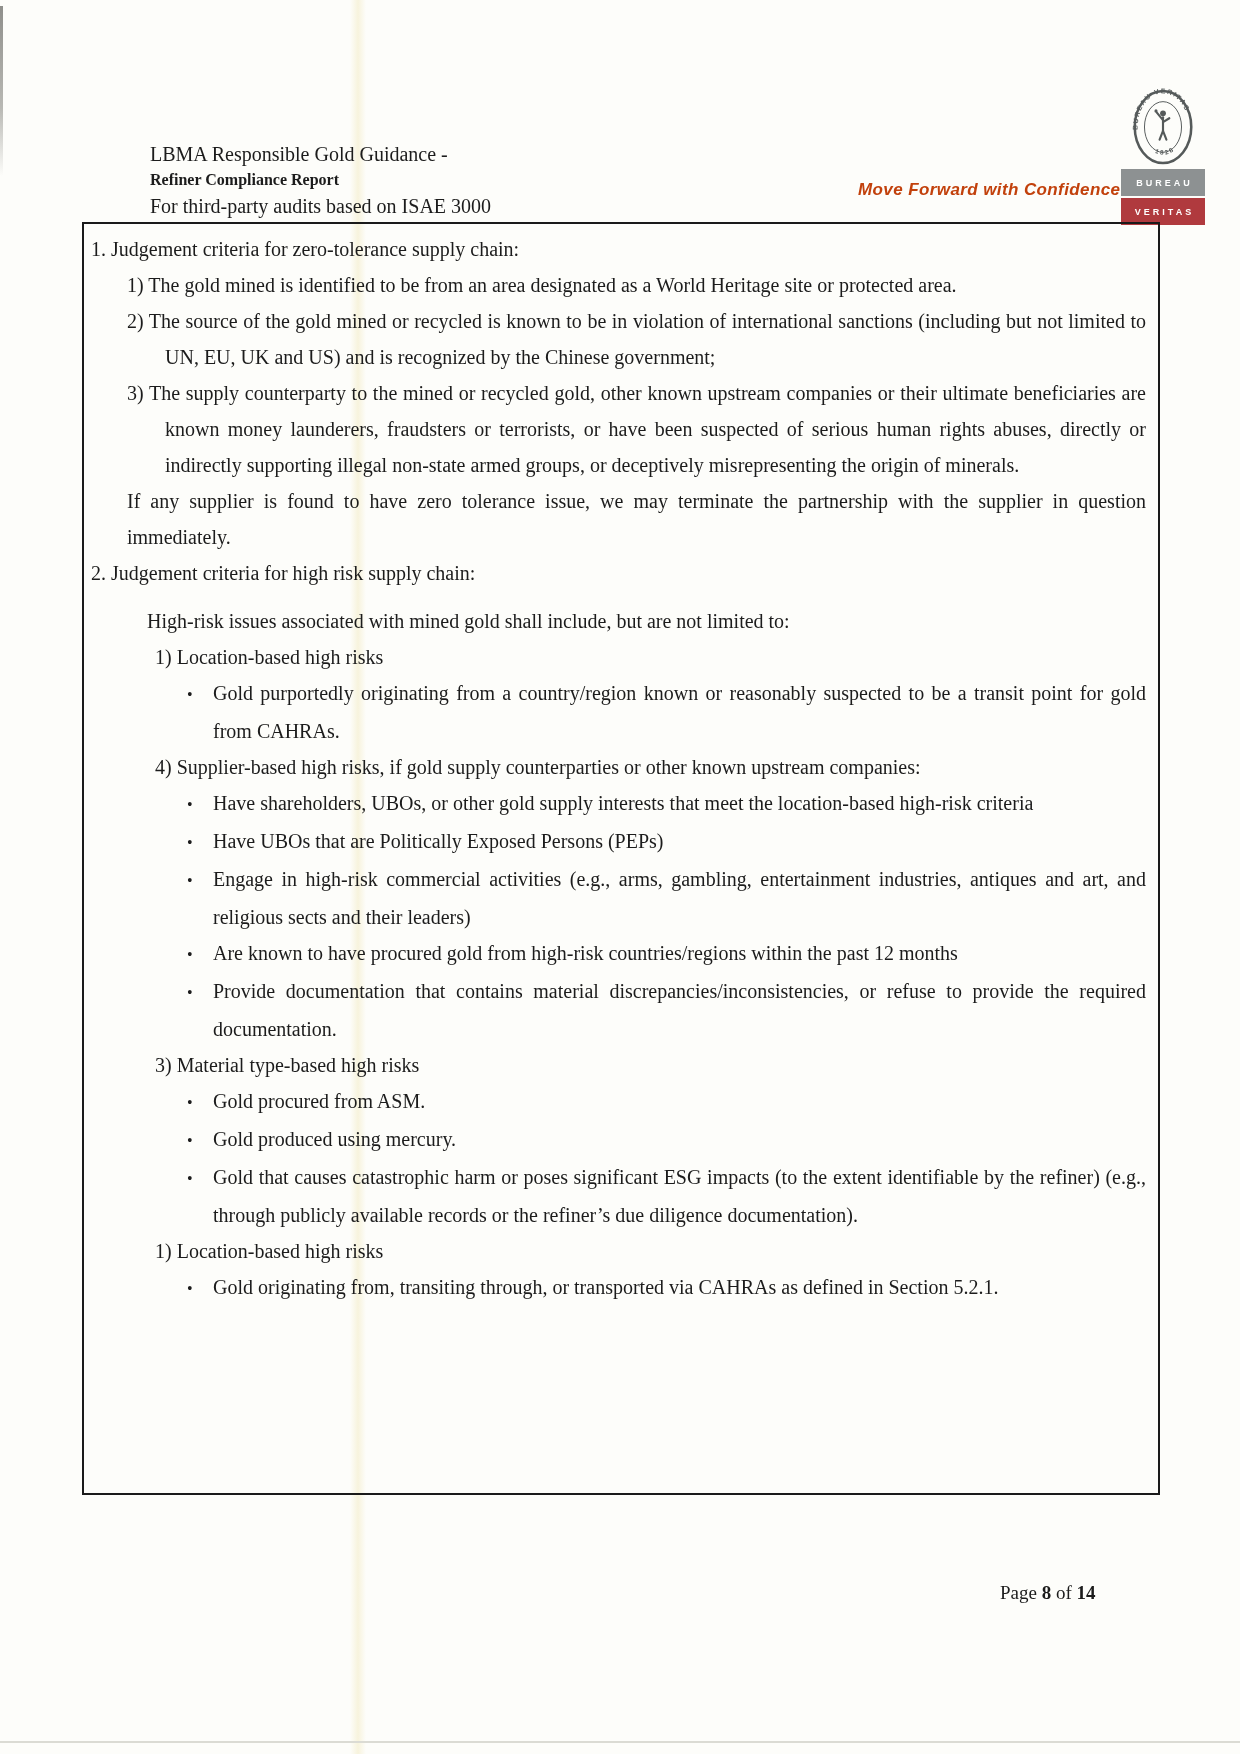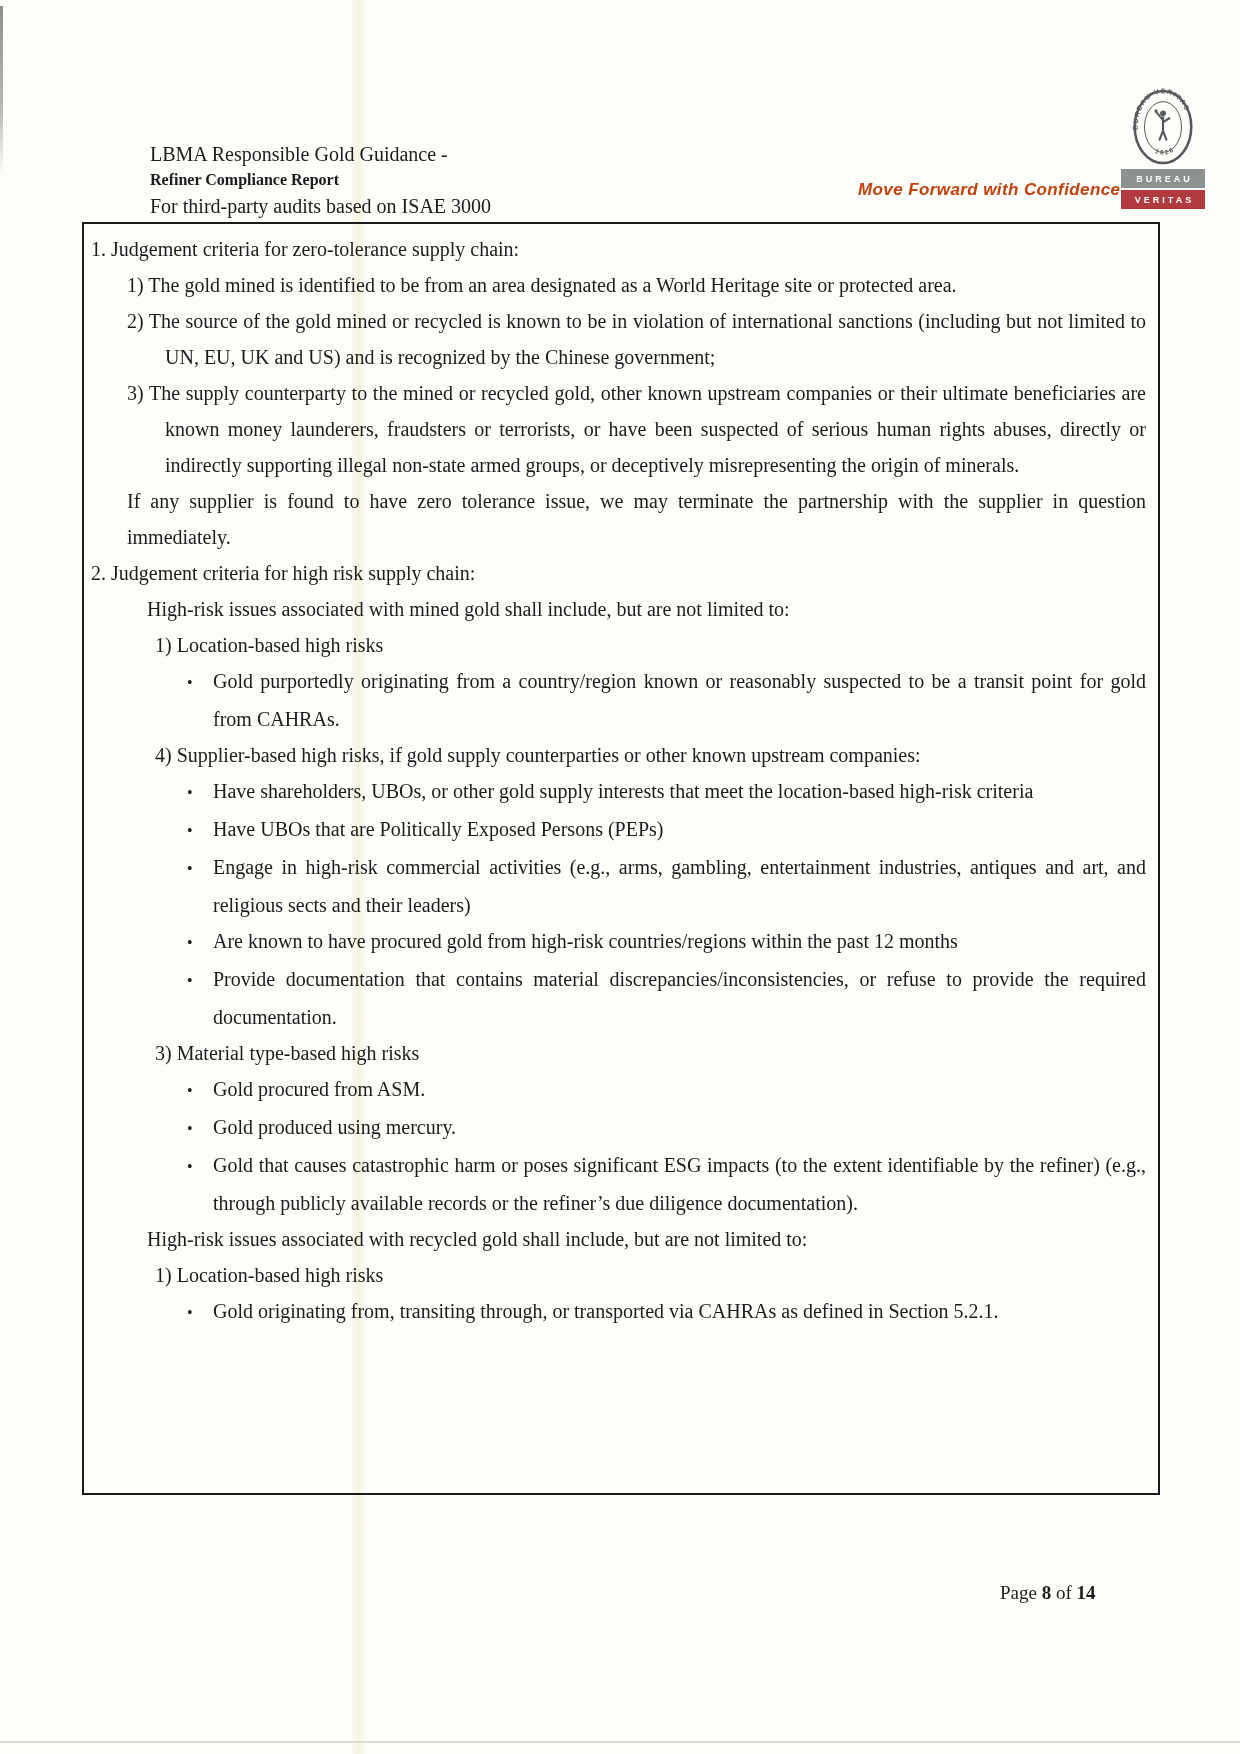--- a/index.html
+++ b/index.html
@@ -37,38 +37,38 @@
   .tagline{
     position:absolute;left:858px;top:180px;
     font-family:Liberation Sans, sans-serif;
     font-weight:bold;font-style:italic;
     font-size:17px;color:#c2410c;letter-spacing:0.4px;
   }
 
   .logo{position:absolute;left:1118px;top:88px;width:90px;text-align:center;}
   .logo svg{display:block;margin:0 auto 3px auto;}
   .logo .lbox{
-    width:84px;height:19px;margin:0 auto 2px auto;
+    width:84px;height:27px;margin:0 auto 2px auto;
     font-family:"Liberation Sans", sans-serif;font-weight:bold;
     font-size:9px;letter-spacing:3px;color:#ffffff;
     display:flex;align-items:center;justify-content:center;
     text-indent:3px;
   }
 
   
   .contentbox{
     position:absolute;left:82px;top:222px;width:1078px;height:1273px;
     border:2px solid #1a1a1a;background:transparent;
     padding:7px 12px 0 7px;box-sizing:border-box;
   }
   .contentbox p{margin:0;font-size:20px;line-height:36px;}
   .line.h1{margin-left:0;}
   .line.item{padding-left:74px;text-indent:-38px;text-align:justify;text-align-last:left;}
   .line.para{margin-left:36px;text-align:justify;text-align-last:left;}
-  .line.lead{margin-left:56px;}
+  .line.lead{margin-left:56px;margin-top:12px;}
   .line.sub{margin-left:64px;}
   .line.bullet{padding-left:122px;text-indent:-26px;text-align:justify;text-align-last:left;}
   .line.bullet .dot{display:inline-block;width:26px;text-indent:0;font-size:16px;vertical-align:baseline;}
 
   
   .footer{position:absolute;left:1000px;top:1582px;font-size:19px;}
   .footer b{font-weight:bold;}
 </style>
 </head>
 <body>
@@ -128,21 +128,20 @@
       <p class="line sub">4) Supplier-based high risks, if gold supply counterparties or other known upstream companies:</p>
       <p class="line bullet"><span class="dot">•</span><span>Have shareholders, UBOs, or other gold supply interests that meet the location-based high-risk criteria</span></p>
       <p class="line bullet"><span class="dot">•</span><span>Have UBOs that are Politically Exposed Persons (PEPs)</span></p>
       <p class="line bullet"><span class="dot">•</span><span>Engage in high-risk commercial activities (e.g., arms, gambling, entertainment industries, antiques and art, and religious sects and their leaders)</span></p>
       <p class="line bullet"><span class="dot">•</span><span>Are known to have procured gold from high-risk countries/regions within the past 12 months</span></p>
       <p class="line bullet"><span class="dot">•</span><span>Provide documentation that contains material discrepancies/inconsistencies, or refuse to provide the required documentation.</span></p>
       <p class="line sub">3) Material type-based high risks</p>
       <p class="line bullet"><span class="dot">•</span><span>Gold procured from ASM.</span></p>
       <p class="line bullet"><span class="dot">•</span><span>Gold produced using mercury.</span></p>
       <p class="line bullet"><span class="dot">•</span><span>Gold that causes catastrophic harm or poses significant ESG impacts (to the extent identifiable by the refiner) (e.g., through publicly available records or the refiner’s due diligence documentation).</span></p>
-      <p class="line lead">High-risk issues associated with recycled gold shall include, but are not limited to:</p>
       <p class="line sub">1) Location-based high risks</p>
       <p class="line bullet"><span class="dot">•</span><span>Gold originating from, transiting through, or transported via CAHRAs as defined in Section 5.2.1.</span></p>
     </div>
 
   <div class="footer">
     <span>Page</span>
     <b>8</b>
     <span>of</span>
     <b>14</b>
   </div>

